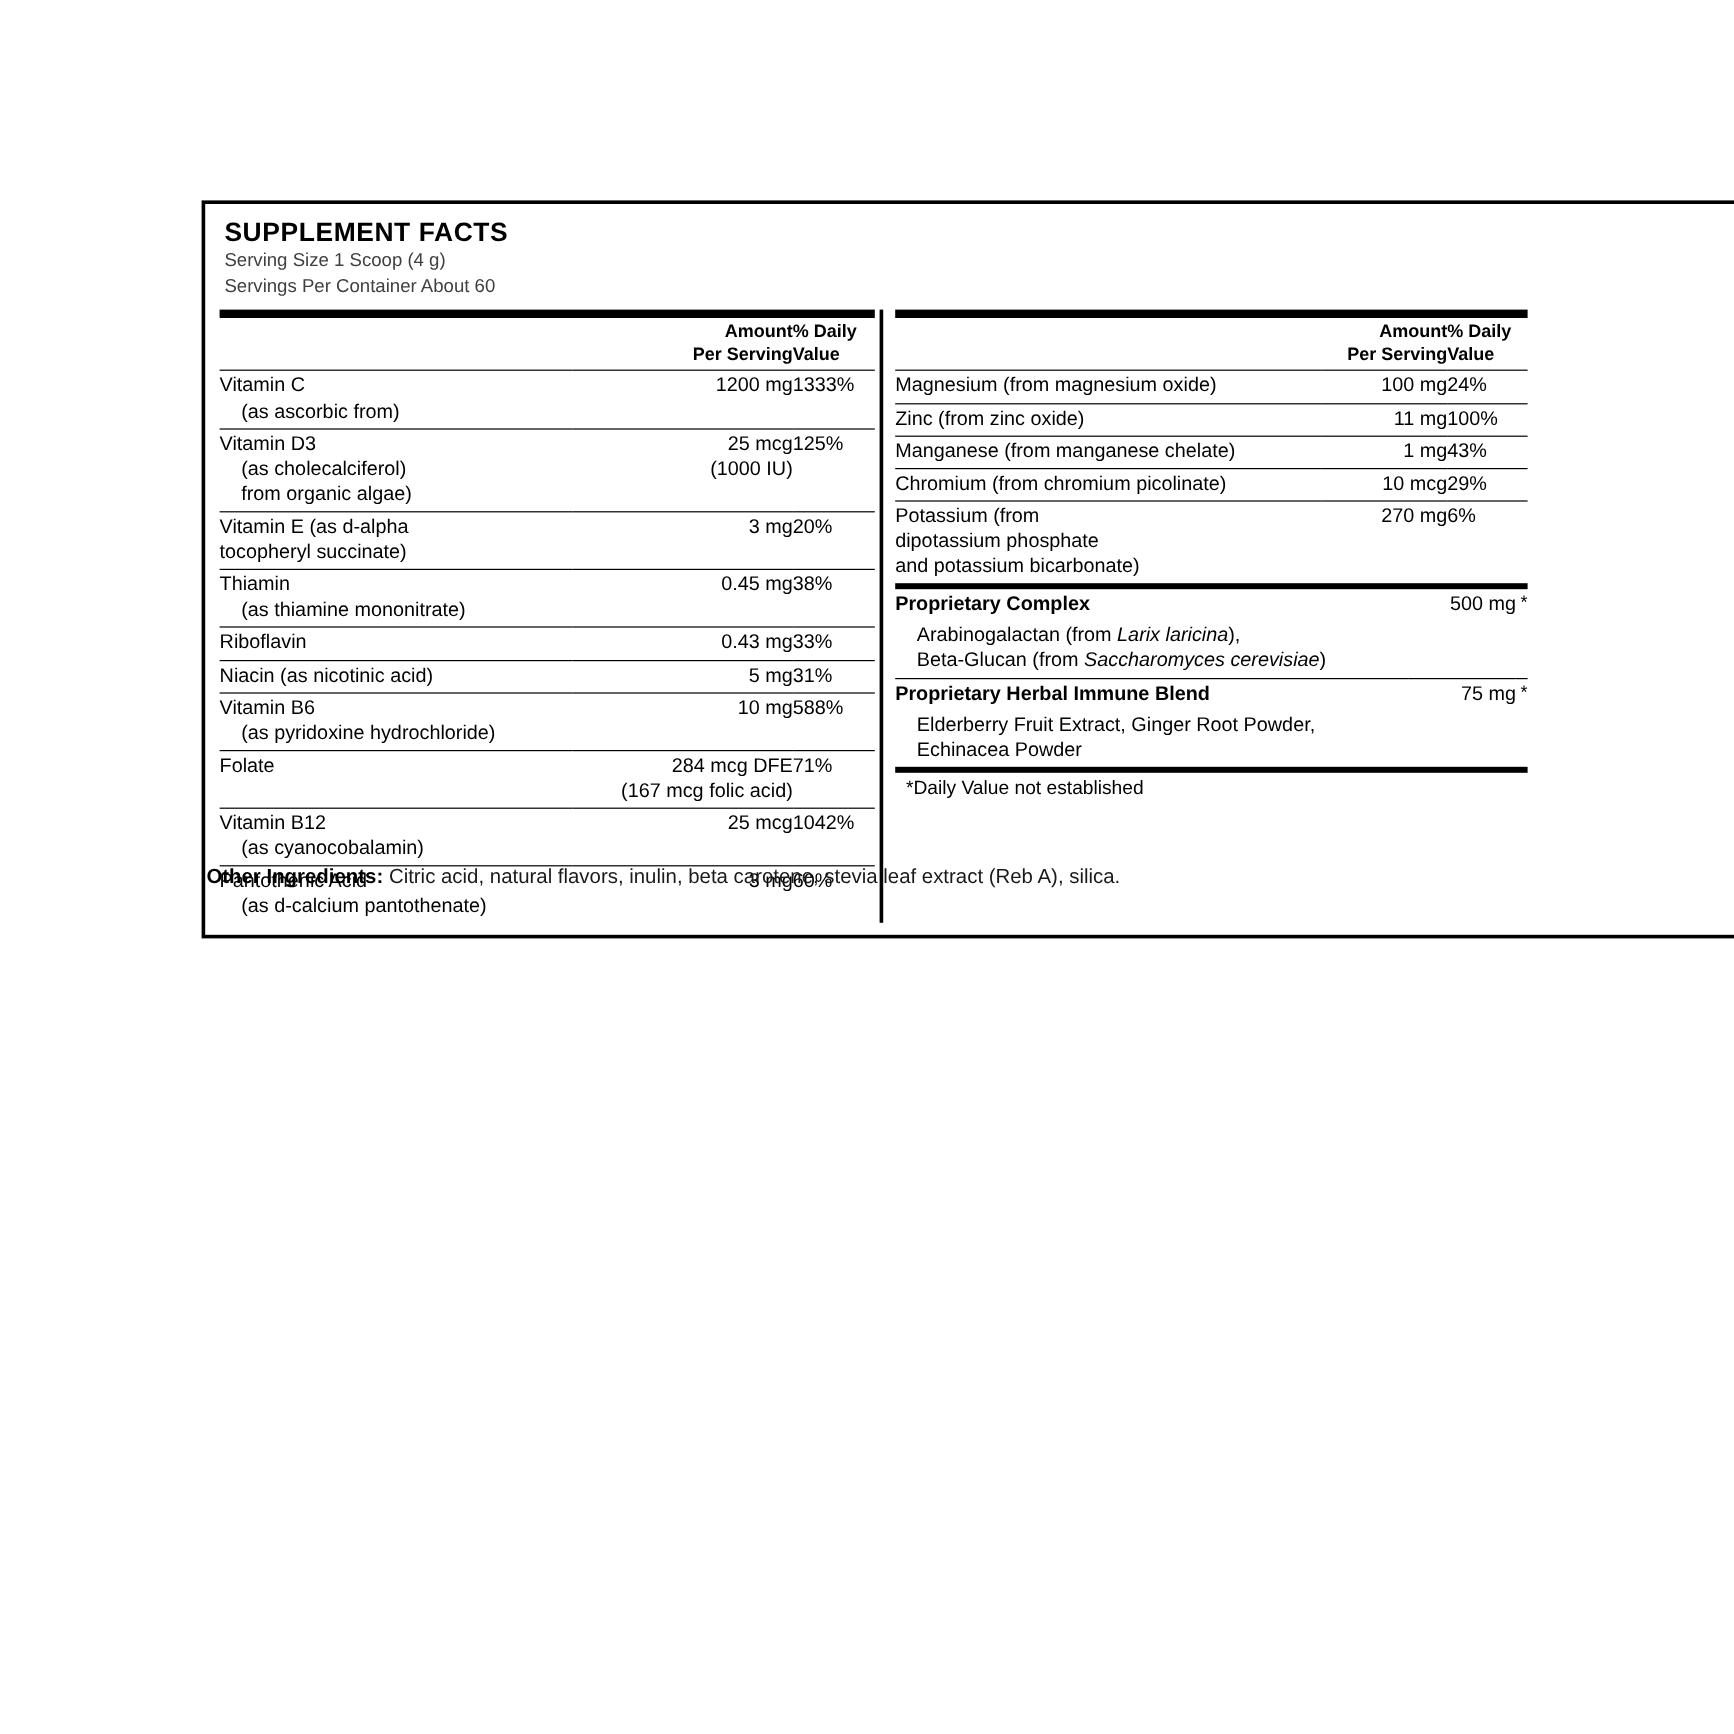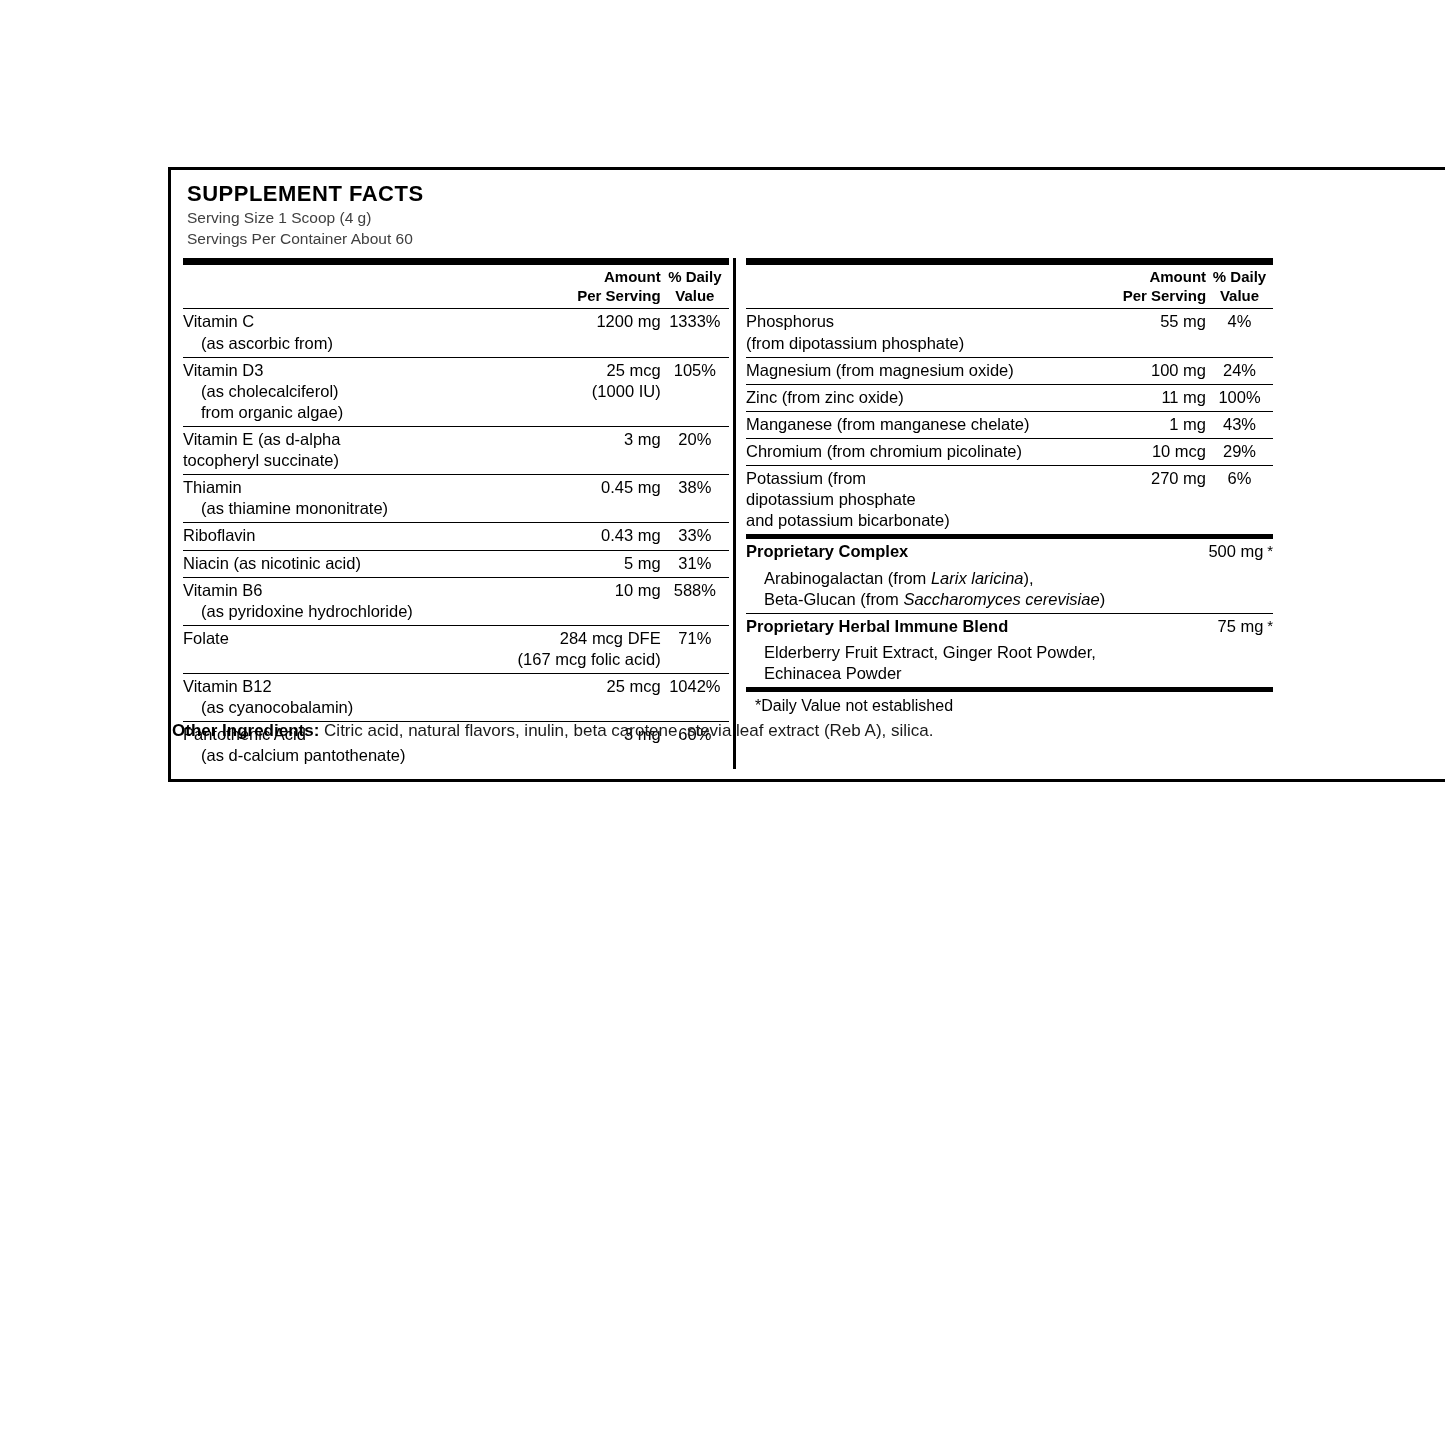--- a/index.html
+++ b/index.html
@@ -73,21 +73,21 @@
     font-size: 15px;
     text-align: center;
     line-height: 1.15;
     padding-top: 3px;
     padding-bottom: 4px;
     border-bottom: 1.5px solid #000;
   }
   .hdr td.nm { border-bottom: 1.5px solid #000; }
   td.nm { text-align: left; padding-left: 3px; }
   td.amt { text-align: right; white-space: nowrap; padding-right: 20px; }
-  td.dv  { text-align: center; white-space: nowrap; padding-right: 4px; }
+  td.dv  { text-align: left; white-space: nowrap; padding-right: 4px; }
   tr.rule td { border-bottom: 1.2px solid #000; }
   .sub { display: block; padding-left: 18px; }
   .sub0 { display: block; }
   .amt2 { display: block; text-align: right; }
   .blend-name { font-weight: bold; }
   .ital { font-style: italic; }
   .heavy-sep {
     border-top: 5px solid #000;
   }
   .star { text-align: right; padding-right: 4px; vertical-align: top; font-size: 15px; }
@@ -146,21 +146,21 @@
         <tr class="rule">
           <td class="nm">
             <span class="sub0">Vitamin D3</span>
             <span class="sub">(as cholecalciferol)</span>
             <span class="sub">from organic algae)</span>
           </td>
           <td class="amt">
             <span class="amt2">25 mcg</span>
             <span class="amt2">(1000 IU)</span>
           </td>
-          <td class="dv">105%</td>
+          <td class="dv">125%</td>
         </tr>
 
         <tr class="rule">
           <td class="nm">
             <span class="sub0">Vitamin E (as d-alpha</span>
             <span class="sub0">tocopheryl succinate)</span>
           </td>
           <td class="amt">3 mg</td>
           <td class="dv">20%</td>
         </tr>
@@ -234,28 +234,20 @@
           <td class="amt">
             <span>Amount</span><br>
             <span>Per Serving</span>
           </td>
           <td class="dv">
             <span>% Daily</span><br>
             <span>Value</span>
           </td>
         </tr>
 
-        <tr class="rule">
-          <td class="nm">
-            <span class="sub0">Phosphorus</span>
-            <span class="sub0">(from dipotassium phosphate)</span>
-          </td>
-          <td class="amt">55 mg</td>
-          <td class="dv">4%</td>
-        </tr>
 
         <tr class="rule">
           <td class="nm">Magnesium (from magnesium oxide)</td>
           <td class="amt">100 mg</td>
           <td class="dv">24%</td>
         </tr>
 
         <tr class="rule">
           <td class="nm">Zinc (from zinc oxide)</td>
           <td class="amt">11 mg</td>

